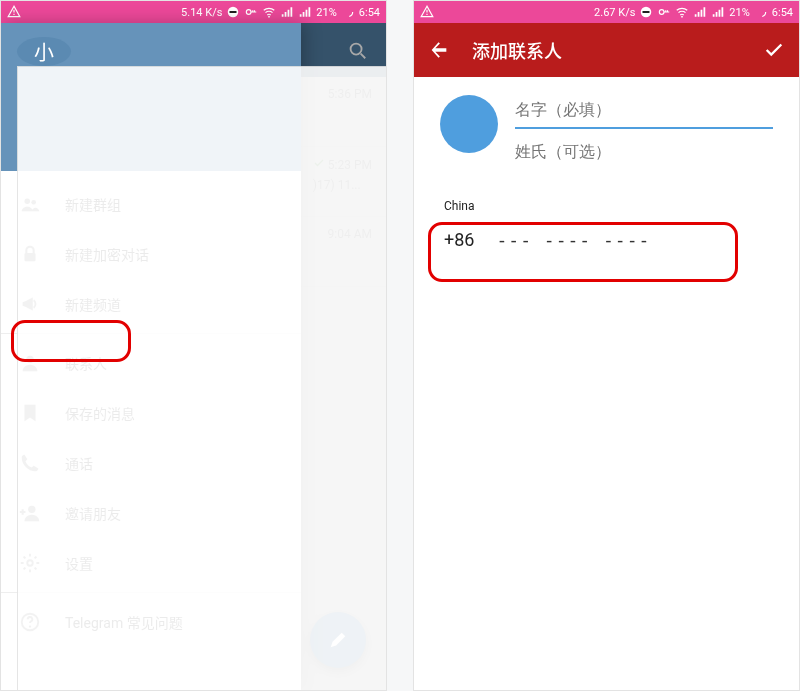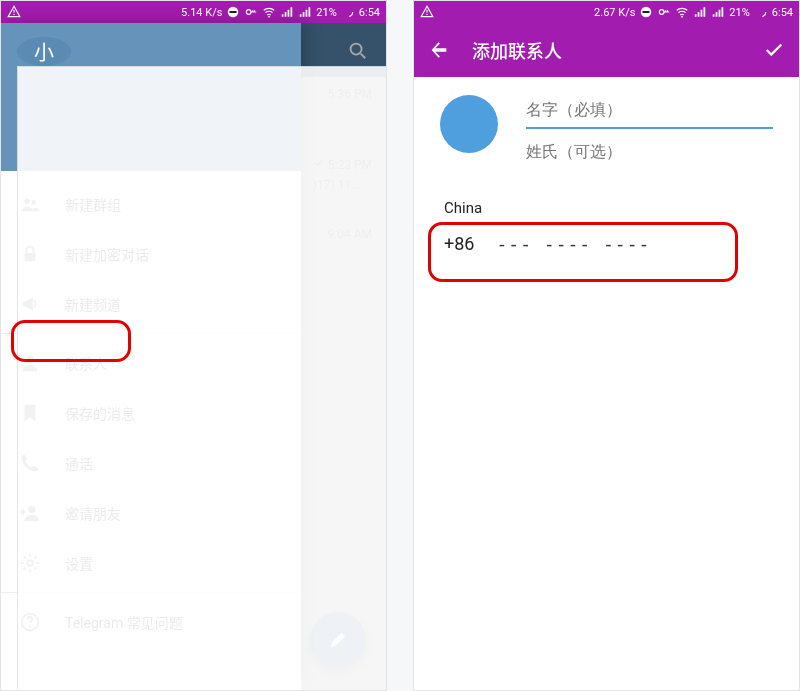--- a/index.html
+++ b/index.html
@@ -16,21 +16,21 @@
     width: 387px;
     height: 691px;
     background: #fff;
     position: relative;
     overflow: hidden;
     border: 1px solid #e3e3e3;
   }
   
   .statusbar {
     height: 22px;
-    background: #a21caf;
+    background: #ec4899;
     color: #fff;
     font-size: 11px;
     display: flex;
     align-items: center;
     justify-content: space-between;
     padding: 0 6px;
   }
   .statusbar .sb-left, .statusbar .sb-right { display: flex; align-items: center; gap: 4px; }
   .statusbar svg { display: block; }
   .sb-ico { width: 14px; height: 14px; }
@@ -83,35 +83,35 @@
     display: flex; align-items: center; gap: 24px;
     padding: 14px 18px; font-size: 14px; color: #3a3a3a;
   }
   .drawer-item .mi { width: 22px; height: 22px; color: #7d7d7d; flex-shrink: 0; }
   .drawer-sep { height: 1px; background: #eee; margin: 4px 0; }
   .highlight-box {
     position: absolute; border: 3px solid #e20000; border-radius: 14px; pointer-events: none;
   }
   
   .r-appbar {
-    height: 54px; background: #a21caf; color: #fff;
+    height: 54px; background: #b91c1c; color: #fff;
     display: flex; align-items: center; padding: 0 14px; gap: 22px;
   }
   .r-appbar .title { font-size: 18px; font-weight: 500; flex: 1; }
   .r-content { padding: 18px 26px 0; color: #222; }
-  .r-top { display: flex; gap: 28px; align-items: flex-start; margin-bottom: 30px; }
+  .r-top { display: flex; gap: 17px; align-items: flex-start; margin-bottom: 30px; }
   .r-avatar { width: 58px; height: 58px; border-radius: 50%; background: #4f9ede; flex-shrink: 0; }
   .r-fields { flex: 1; }
   .r-input {
     width: 100%; border: none; border-bottom: 1px solid #ccc;
     font-size: 16px; padding: 6px 0 8px; outline: none; background: transparent;
   }
   .r-input.first { border-bottom: 2px solid #4f9ede; color: #9a9a9a; }
   .r-input.second { color: #9a9a9a; margin-top: 8px; border-bottom: 0px; }
-  .r-country { font-size: 15px; margin: 0 0 2px 4px; color: #222; }
+  .r-country { font-size: 12px; margin: 0 0 2px 4px; color: #222; }
   .r-phone-row {
     display: flex; align-items: baseline; gap: 22px;
     font-size: 18px; padding: 14px 4px 18px; color: #222;
   }
   .r-phone-row .cc { font-size: 18px; }
   .r-phone-row .dashes { letter-spacing: 1px; font-family: monospace; font-size: 18px; color: #333; }
   .check-ico, .back-ico { width: 22px; height: 22px; }
 </style>
 </head>
 <body>

